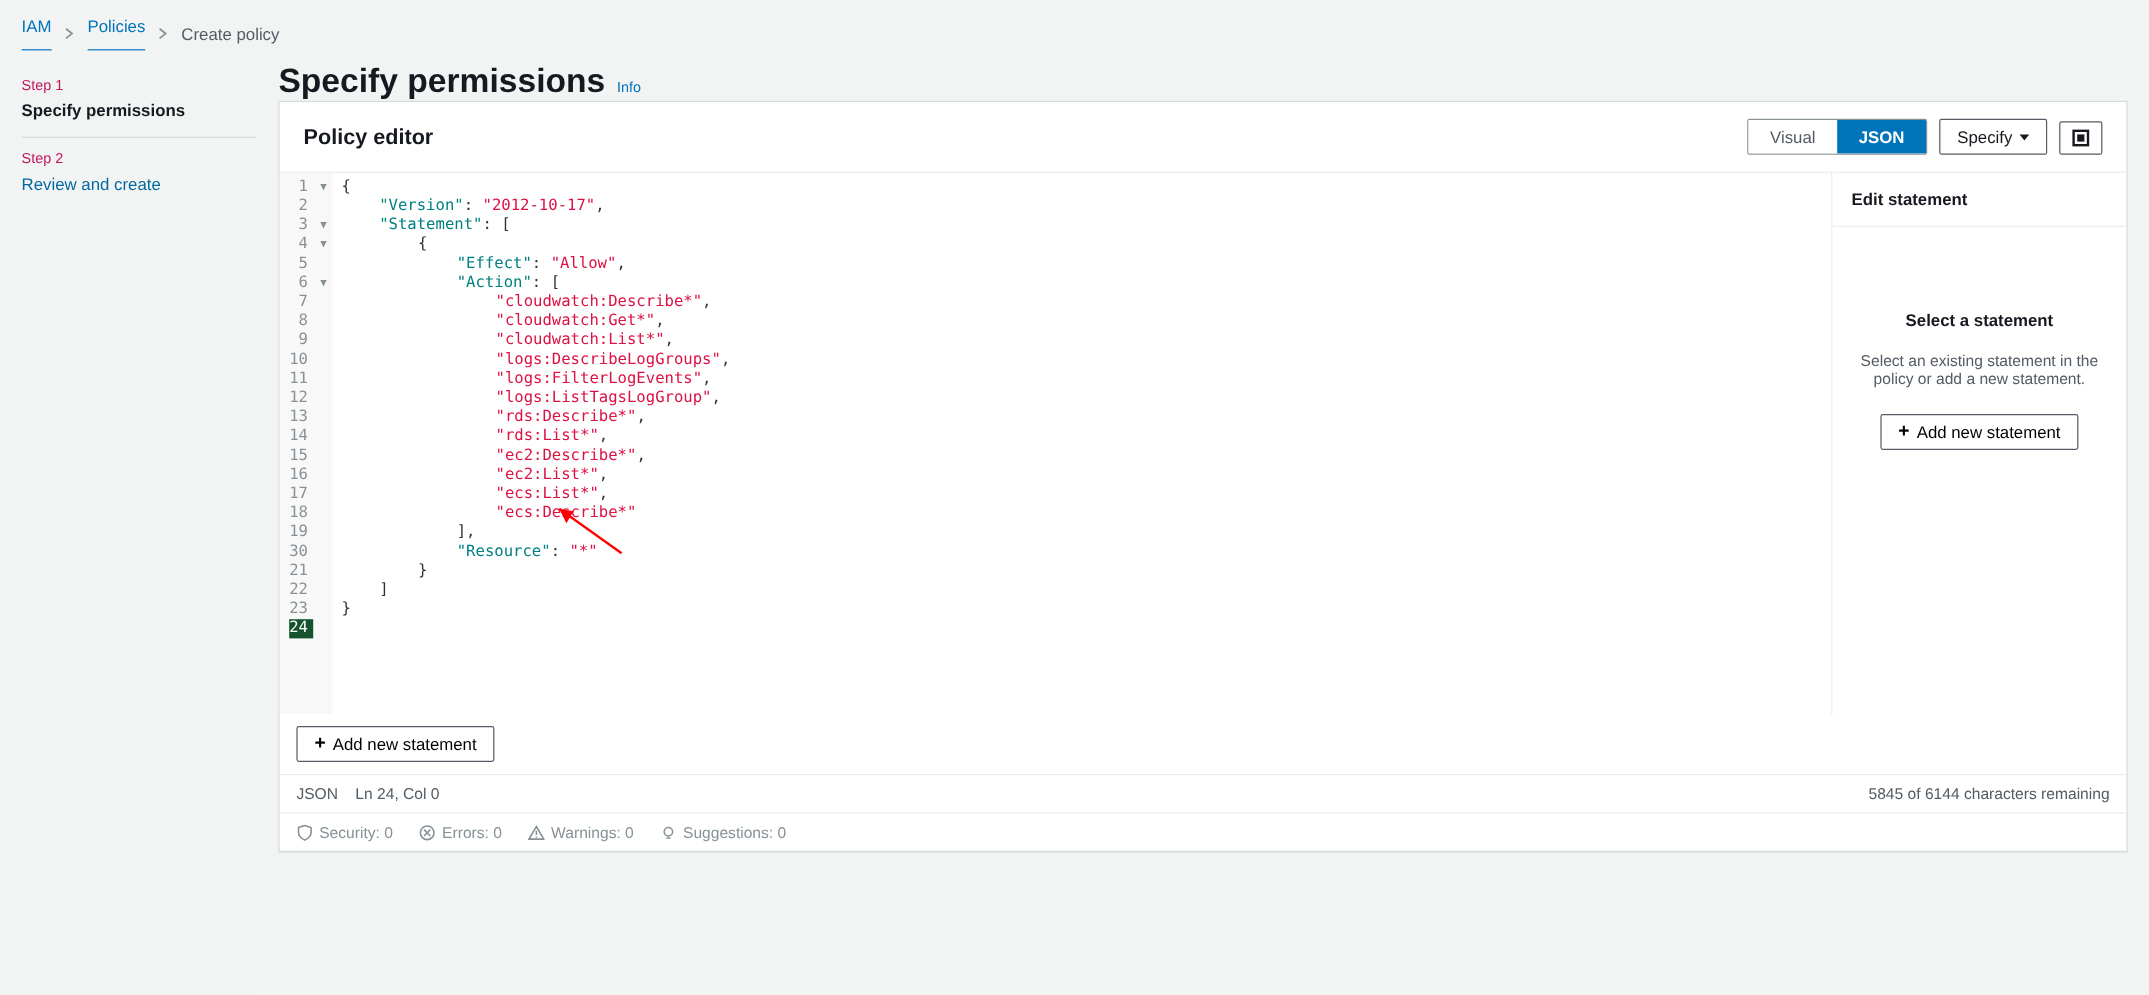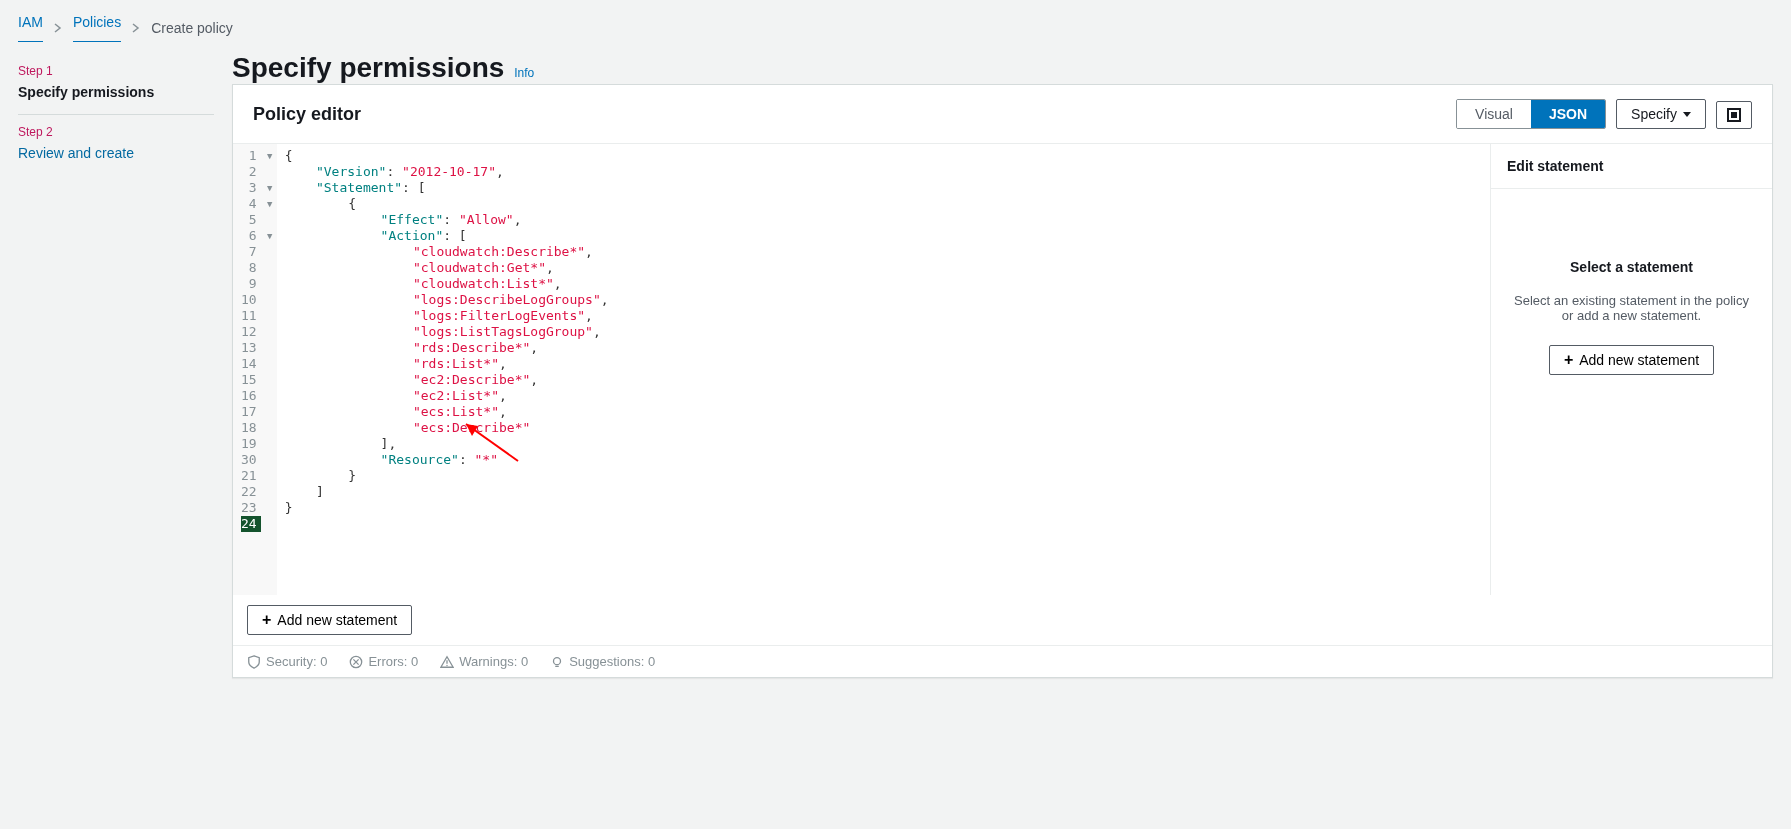--- a/index.html
+++ b/index.html
@@ -44,21 +44,21 @@
   .gutter { background:#f8f8f8; color:#879196; text-align:right; padding:4px 2px 4px 8px; user-select:none;}
   .gutter .ln { height:16px; display:flex; justify-content:flex-end; align-items:center; padding-right:4px; position:relative;}
   .gutter .ln.cur { background:#14532d; color:#fff;}
   .gutter-fold-col { width:14px; background:#f8f8f8; padding-top:4px;}
   .gutter-fold-col .fd { height:16px; width:14px; display:flex; align-items:center; justify-content:center; font-size:9px; color:#879196;}
   .code { flex:1; padding:4px 8px; white-space:pre; color:#333;}
   .code .ln { height:16px;}
   .tok-key { color:#008080;}
   .tok-str { color:#d14;}
   .tok-punc { color:#333;}
-  .side { width:282px; border-left:1px solid #eaeded; display:flex; flex-direction:column;}
+  .side { width:246px; border-left:1px solid #eaeded; display:flex; flex-direction:column;}
   .side-hdr { padding:14px 16px; font-weight:700; border-bottom:1px solid #eaeded;}
   .side-body { flex:1; display:flex; flex-direction:column; align-items:center; justify-content:flex-start; padding:70px 16px 16px 16px; text-align:center;}
   .side-body h4 { font-weight:700; font-size:14px; margin-bottom:18px;}
   .side-body p { color:#545b64; font-size:13px; margin-bottom:22px;}
   .btn-outline { background:#fff; border:1px solid #545b64; border-radius:2px; padding:6px 14px; font-size:14px; cursor:pointer; display:flex; align-items:center; gap:6px;}
   .plus { font-weight:700; font-size:16px; line-height:14px;}
   .panel-foot { padding:10px 14px; }
   .status1 { border-top:1px solid #eaeded; padding:8px 14px; display:flex; justify-content:space-between; color:#545b64; font-size:13px;}
   .status2 { border-top:1px solid #eaeded; padding:8px 14px; display:flex; gap:22px; color:#879196; font-size:13px; align-items:center;}
   .status2 .itm { display:flex; align-items:center; gap:5px;}
@@ -201,20 +201,27 @@
         </div>
       </div>
 
       <div class="panel-foot">
         <button class="btn-outline">
           <span class="plus">+</span>
           <span>Add new statement</span>
         </button>
       </div>
 
+      <div class="status1">
+        <div>
+          <span>JSON</span>&nbsp;&nbsp;&nbsp;
+          <span>Ln 24, Col 0</span>
+        </div>
+        <div>5845 of 6144 characters remaining</div>
+      </div>
 
       <div class="status2">
         <div class="itm">
           <svg class="shield" viewBox="0 0 16 16">
               <path d="M8 1 L14 3 V8 C14 12 8 15 8 15 C8 15 2 12 2 8 V3 Z" fill="none" stroke="#879196" stroke-width="1.5"></path>
             </svg>
           <span>Security: 0</span>
         </div>
         <div class="itm">
           <svg class="xcircle" viewBox="0 0 16 16">

